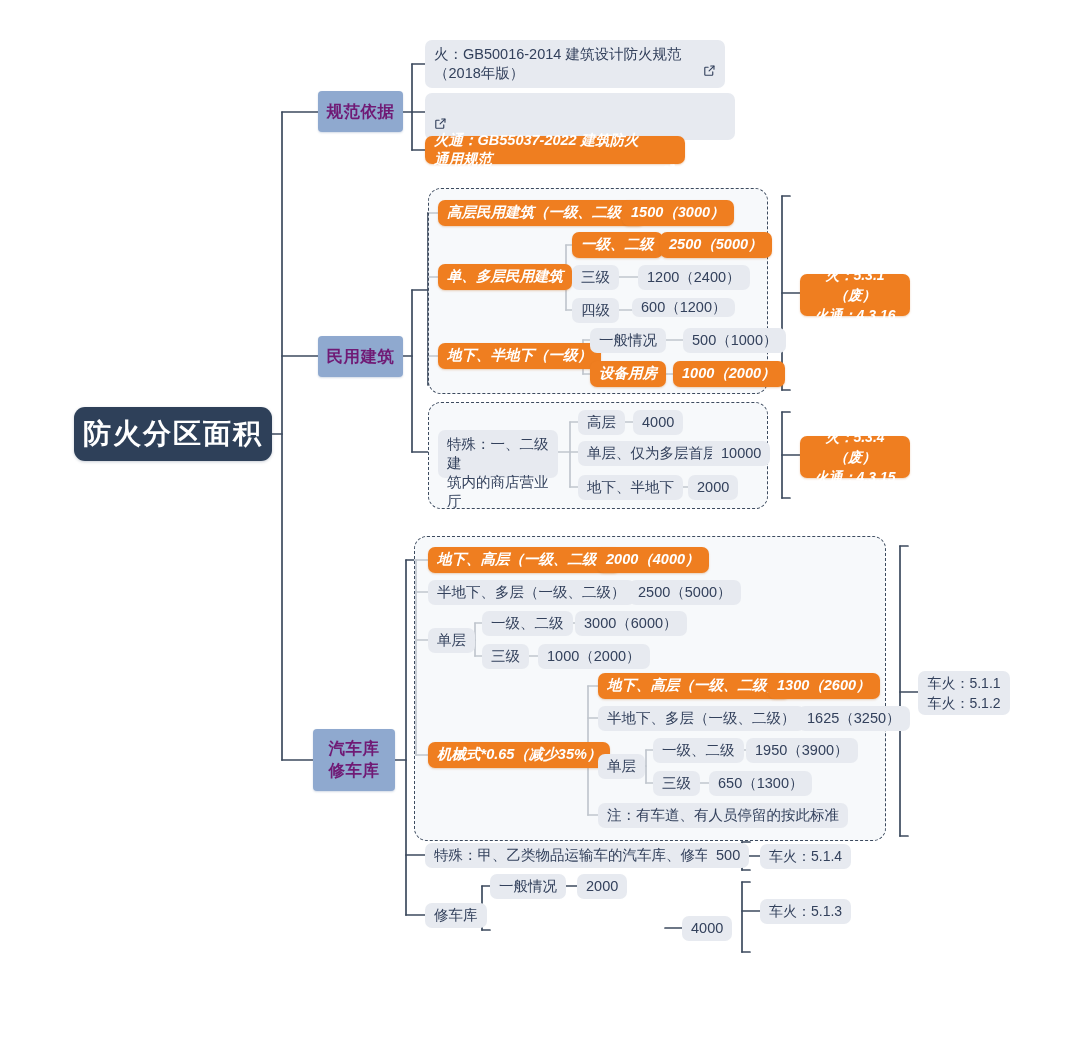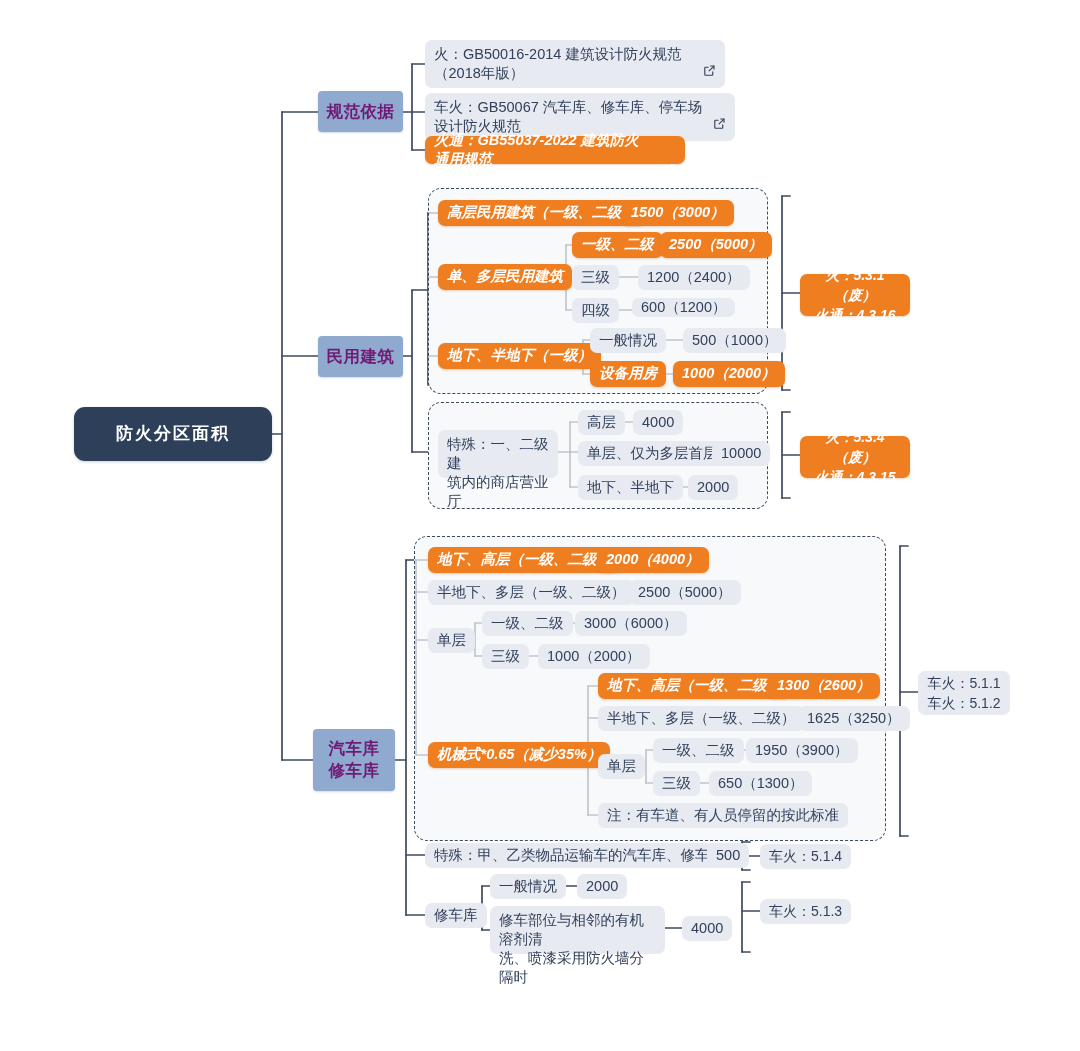--- a/index.html
+++ b/index.html
@@ -26,21 +26,21 @@
     display: flex;
     align-items: center;
     border-radius: 8px;
     white-space: pre-line;
     line-height: 1.32;
   }
   
   .root {
     background: #2e4059;
     color: #ffffff;
-    font-size: 17px;
+    font-size: 28px;
     font-weight: bold;
     letter-spacing: 2px;
     border-radius: 11px;
     justify-content: center;
     box-shadow: 0 1px 3px rgba(40,60,90,.25);
   }
   
   .lvl1 {
     background: #8fa9cf;
     color: #701a75;
@@ -237,21 +237,20 @@
     <span class="lk">
       <svg viewBox="0 0 16 16" fill="none" stroke="#33415c" stroke-width="1.4" stroke-linecap="round" stroke-linejoin="round">
         <path d="M9.5 2.5h4v4"></path>
           <path d="M13.5 2.5 7.5 8.5"></path>
         <path d="M12 9.7v3.2a.9.9 0 0 1-.9.9H3.1a.9.9 0 0 1-.9-.9V4.9a.9.9 0 0 1 .9-.9h3.2"></path>
       </svg>
     </span>
   </div>
 
   <div class="node gray linkrow multi" style="left:425px; top:93px; width:310px; min-height:47px;">
-    <span class="txt">车火：GB50067 汽车库、修车库、停车场设计防火规范</span>
     <span class="lk">
       <svg viewBox="0 0 16 16" fill="none" stroke="#33415c" stroke-width="1.4" stroke-linecap="round" stroke-linejoin="round">
         <path d="M9.5 2.5h4v4"></path>
           <path d="M13.5 2.5 7.5 8.5"></path>
         <path d="M12 9.7v3.2a.9.9 0 0 1-.9.9H3.1a.9.9 0 0 1-.9-.9V4.9a.9.9 0 0 1 .9-.9h3.2"></path>
       </svg>
     </span>
   </div>
 
   <div class="node orange linkrow" style="left:425px; top:136px; width:260px; height:28px;">
@@ -432,24 +431,20 @@
 
   <div class="node gray" style="left:425px; top:903px; height:25px;">
     <span>修车库</span>
   </div>
   <div class="node gray" style="left:490px; top:874px; height:25px;">
     <span>一般情况</span>
   </div>
   <div class="node gray" style="left:577px; top:874px; height:25px;">
     <span>2000</span>
   </div>
-  <div class="node gray multi" style="left:490px; top:906px; width:175px; height:48px;">
-    <span>修车部位与相邻的有机溶剂清
-洗、喷漆采用防火墙分隔时</span>
-  </div>
   <div class="node gray" style="left:682px; top:916px; height:25px;">
     <span>4000</span>
   </div>
   <div class="node gray ref" style="left:760px; top:899px; height:25px;">
     <span>车火：5.1.3</span>
   </div>
 
 </div>
 
 </body></html>

